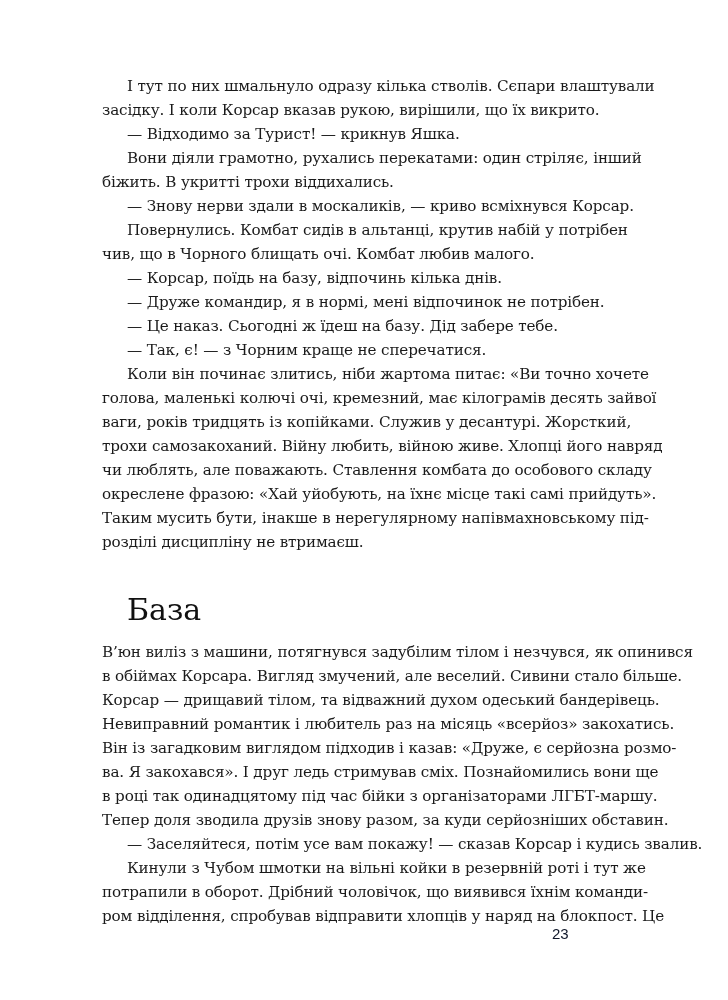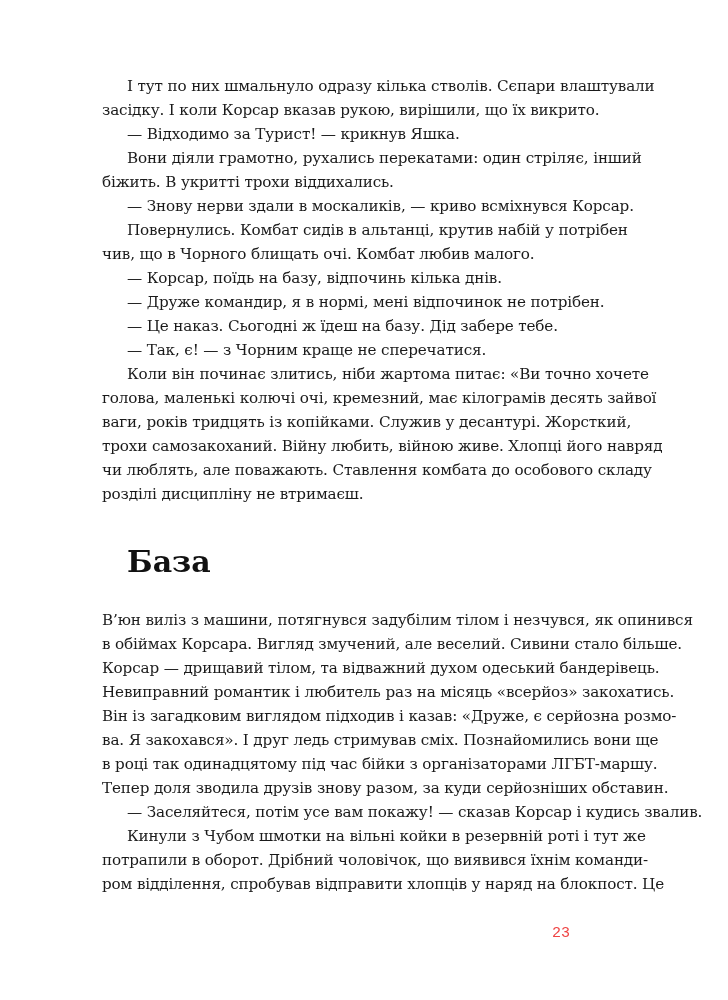--- a/index.html
+++ b/index.html
@@ -33,37 +33,37 @@
     }
     .line.last {
       text-align-last: left;
     }
     .line.indent {
       padding-left: 25px;
     }
     .heading {
       display: block;
       font-family: "DejaVu Serif", "Liberation Serif", serif;
-      font-weight: bold;
+      font-weight: normal;
       font-size: 30px;
       line-height: 36px;
       height: 36px;
       padding-left: 25px;
       margin-top: 38px;
-      margin-bottom: 28px;
+      margin-bottom: 12px;
       color: #111111;
     }
     .page-number {
       position: absolute;
       left: 552px;
       top: 924px;
       font-size: 15px;
       line-height: 20px;
-      color: #ef4444;
-      font-family: Liberation Mono, monospace;
+      color: #0f172a;
+      font-family: Liberation Sans, sans-serif;
     }
   </style>
 </head>
 <body>
 
 <div class="page">
   <div id="section1">
       <span class="line indent">І тут по них шмальнуло одразу кілька стволів. Сєпари влаштували</span>
       <span class="line last">засідку. І коли Корсар вказав рукою, вирішили, що їх викрито.</span>
       <span class="line indent last">— Відходимо за Турист! — крикнув Яшка.</span>
@@ -74,20 +74,22 @@
       <span class="line last">чив, що в Чорного блищать очі. Комбат любив малого.</span>
       <span class="line indent last">— Корсар, поїдь на базу, відпочинь кілька днів.</span>
       <span class="line indent last">— Друже командир, я в нормі, мені відпочинок не потрібен.</span>
       <span class="line indent last">— Це наказ. Сьогодні ж їдеш на базу. Дід забере тебе.</span>
       <span class="line indent last">— Так, є! — з Чорним краще не сперечатися.</span>
       <span class="line indent">Коли він починає злитись, ніби жартома питає: «Ви точно хочете</span>
       <span class="line">голова, маленькі колючі очі, кремезний, має кілограмів десять зайвої</span>
       <span class="line">ваги, років тридцять із копійками. Служив у десантурі. Жорсткий,</span>
       <span class="line">трохи самозакоханий. Війну любить, війною живе. Хлопці його навряд</span>
       <span class="line">чи люблять, але поважають. Ставлення комбата до особового складу</span>
+      <span class="line">окреслене фразою: «Хай уйобують, на їхнє місце такі самі прийдуть».</span>
+      <span class="line">Таким мусить бути, інакше в нерегулярному напівмахновському під-</span>
       <span class="line last">розділі дисципліну не втримаєш.</span>
     </div>
   <h2 class="heading">База</h2>
   <div id="section2">
       <span class="line">В’юн виліз з машини, потягнувся задубілим тілом і незчувся, як опинився</span>
       <span class="line">в обіймах Корсара. Вигляд змучений, але веселий. Сивини стало більше.</span>
       <span class="line">Корсар — дрищавий тілом, та відважний духом одеський бандерівець.</span>
       <span class="line">Невиправний романтик і любитель раз на місяць «всерйоз» закохатись.</span>
       <span class="line">Він із загадковим виглядом підходив і казав: «Друже, є серйозна розмо-</span>
       <span class="line">ва. Я закохався». І друг ледь стримував сміх. Познайомились вони ще</span>

